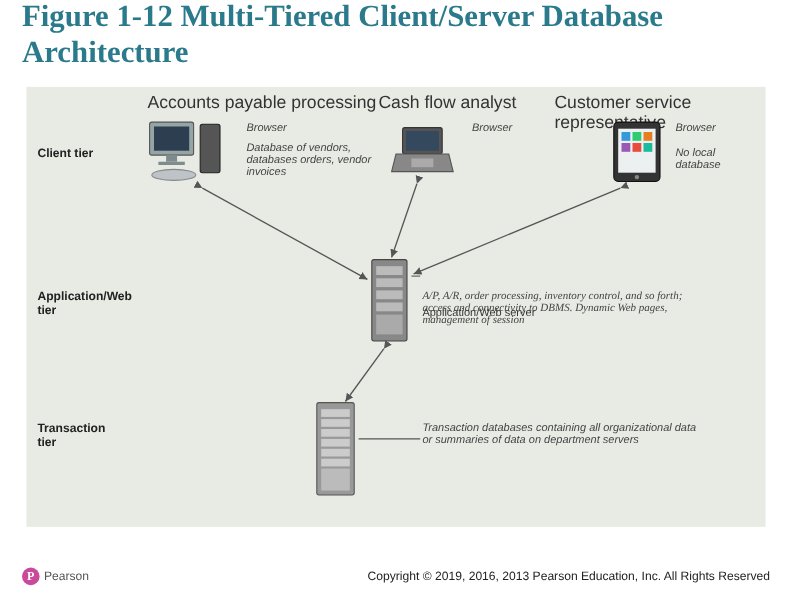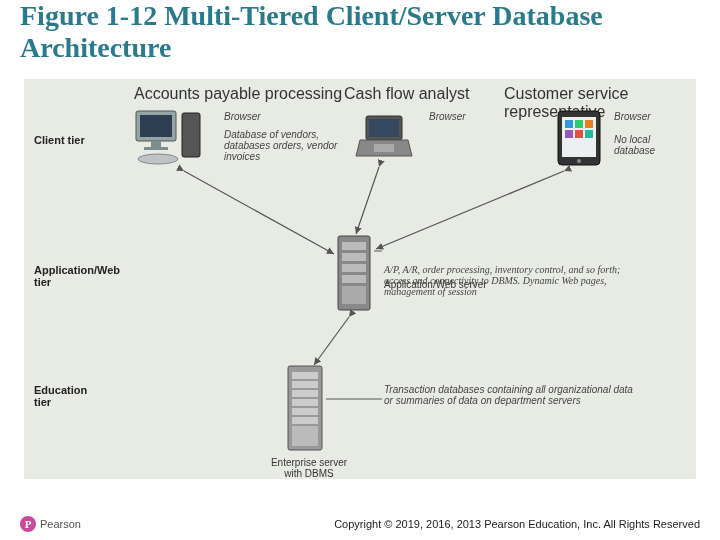--- a/index.html
+++ b/index.html
@@ -23,21 +23,21 @@
 <div class="slide-title">Figure 1-12 Multi-Tiered Client/Server Database Architecture</div>
 
 <div class="diagram-area">
 
   <div class="section-header" style="left:110px; top:6px;">Accounts payable processing</div>
   <div class="section-header" style="left:320px; top:6px;">Cash flow analyst</div>
   <div class="section-header" style="left:480px; top:6px;">Customer service representative</div>
 
   <div class="tier-label" style="left:10px; top:55px;">Client tier</div>
   <div class="tier-label" style="left:10px; top:185px;">Application/Web tier</div>
-  <div class="tier-label" style="left:10px; top:305px;">Education tier</div>
+  <div class="tier-label" style="left:10px; top:305px;">Transaction tier</div>
 
   <div class="device" style="left:110px; top:30px;">
     <svg width="70" height="60">
         <rect x="2" y="2" width="40" height="30" rx="2" fill="#95a5a6" stroke="#555"></rect>
         <rect x="6" y="6" width="32" height="22" fill="#2c3e50"></rect>
         <rect x="17" y="32" width="10" height="6" fill="#7f8c8d"></rect>
         <rect x="10" y="38" width="24" height="3" fill="#7f8c8d"></rect>
         <rect x="48" y="4" width="18" height="44" rx="2" fill="#555" stroke="#222"></rect>
         <ellipse cx="24" cy="50" rx="20" ry="5" fill="#bdc3c7" stroke="#888"></ellipse>
       </svg>
@@ -89,21 +89,20 @@
         <rect x="4" y="2" width="34" height="84" rx="2" fill="#999" stroke="#555"></rect>
         <rect x="8" y="8" width="26" height="7" fill="#ccc"></rect>
         <rect x="8" y="17" width="26" height="7" fill="#ccc"></rect>
         <rect x="8" y="26" width="26" height="7" fill="#ccc"></rect>
         <rect x="8" y="35" width="26" height="7" fill="#ccc"></rect>
         <rect x="8" y="44" width="26" height="7" fill="#ccc"></rect>
         <rect x="8" y="53" width="26" height="7" fill="#ccc"></rect>
         <rect x="8" y="62" width="26" height="20" fill="#bbb"></rect>
       </svg>
   </div>
-  <div class="caption" style="left:240px; top:378px; width:90px; text-align:center;">Enterprise server with DBMS</div>
   <div class="label" style="left:360px; top:305px; width:250px;">Transaction databases containing all organizational data or summaries of data on department servers</div>
 
   <svg class="arrow" style="left:0; top:0;" width="672" height="400">
     <defs>
         <marker id="ah" markerWidth="8" markerHeight="8" refX="6" refY="3" orient="auto">
           <path d="M0,0 L6,3 L0,6 Z" fill="#555"></path>
         </marker>
       </defs>
 
     <line x1="160" y1="92" x2="310" y2="175" stroke="#555" stroke-width="1.2" marker-start="url(#ah)" marker-end="url(#ah)"></line>

